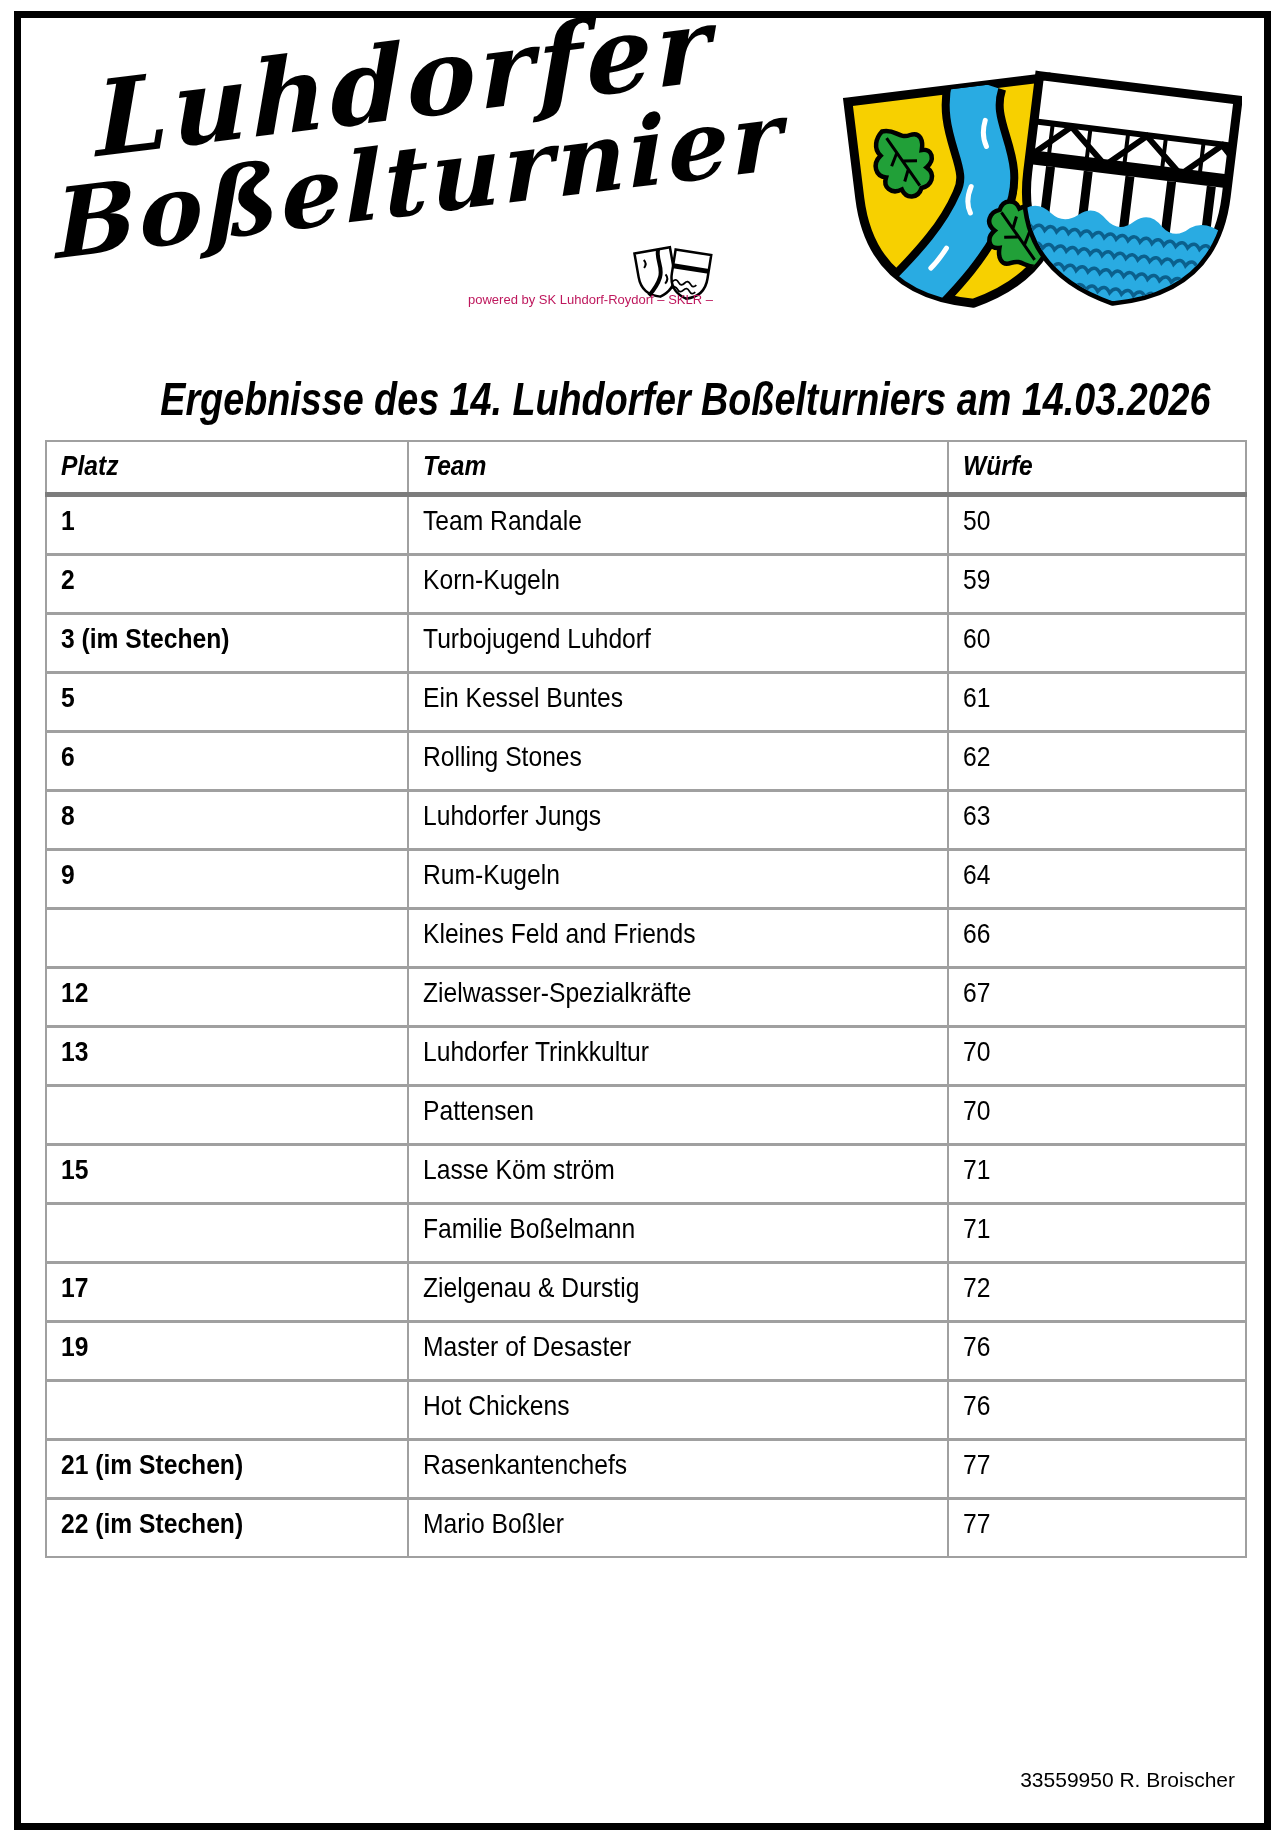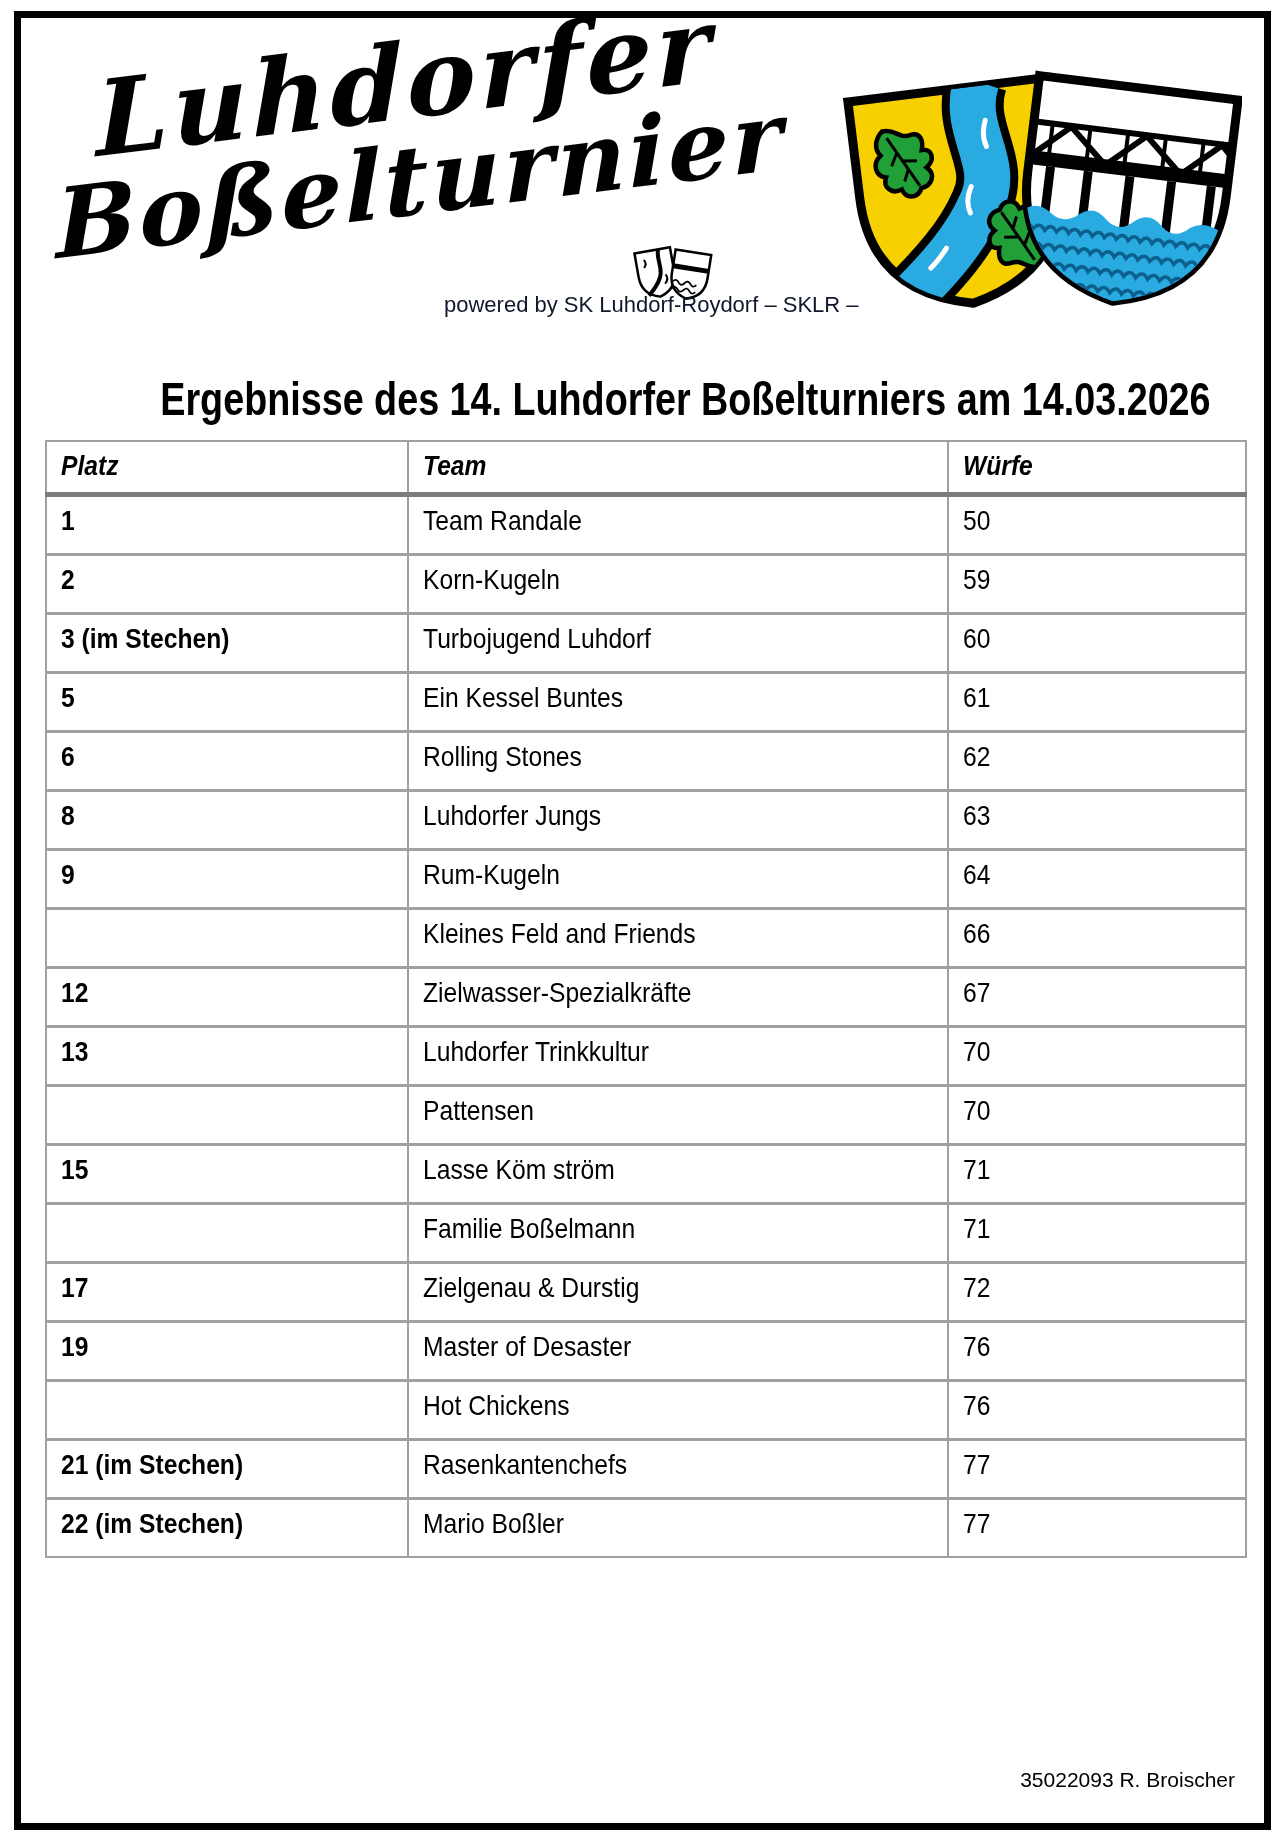--- a/index.html
+++ b/index.html
@@ -17,25 +17,25 @@
   .frame{position:absolute;left:14px;top:11px;right:14px;bottom:12px;border:7px solid #000;pointer-events:none;}
 
   
   .logo-line1{position:absolute;left:96px;top:58px;font-family:"DejaVu Serif",serif;
     font-style:italic;font-weight:700;font-size:104px;letter-spacing:4px;
     transform:rotate(-7deg) skewX(-6deg);transform-origin:0 50%;white-space:nowrap;}
   .logo-line2{position:absolute;left:56px;top:168px;font-family:"DejaVu Serif",serif;
     font-style:italic;font-weight:700;font-size:96px;letter-spacing:3px;
     transform:rotate(-7deg) skewX(-6deg);transform-origin:0 50%;white-space:nowrap;}
   .mini-emblem{position:absolute;left:632px;top:244px;}
-  .tagline{position:absolute;left:444px;top:292px;font-size:22px;color:#0f172a;white-space:nowrap;}
+  .tagline{position:absolute;left:468px;top:292px;font-size:13px;color:#be185d;white-space:nowrap;}
   .arms{position:absolute;left:842px;top:52px;}
 
   
-  .title-wrap{position:absolute;left:45px;top:372px;width:1200px;text-align:right;}
+  .title-wrap{position:absolute;left:45px;top:372px;width:1200px;text-align:right;font-style:italic;}
   .title{display:inline-block;font-weight:700;font-size:46px;white-space:nowrap;
     transform:scaleX(0.82);transform-origin:50% 0;letter-spacing:0px;}
 
   
   .results{position:absolute;left:45px;top:440px;width:1200px;border-collapse:collapse;
     table-layout:fixed;}
   .results col.c1{width:362px;} .results col.c2{width:540px;} .results col.c3{width:298px;}
   .results th,.results td{border:2px solid var(--grid);vertical-align:top;
     padding:9px 4px 0 14px;font-size:28px;line-height:1.1;text-align:left;overflow:hidden;}
   .results thead th{height:41px;font-weight:700;font-style:italic;}
@@ -244,14 +244,14 @@
     </tr>
 
     <tr>
       <td class="col-platz"><span class="cond">22 (im Stechen)</span></td>
       <td class="col-team"><span class="cond">Mario Boßler</span></td>
       <td class="col-wuerfe"><span class="cond">77</span></td>
     </tr>
   </tbody>
   </table>
 
-  <div class="footer-credit">35022093 R. Broischer</div>
+  <div class="footer-credit">33559950 R. Broischer</div>
 </div>
 
 </body></html>

